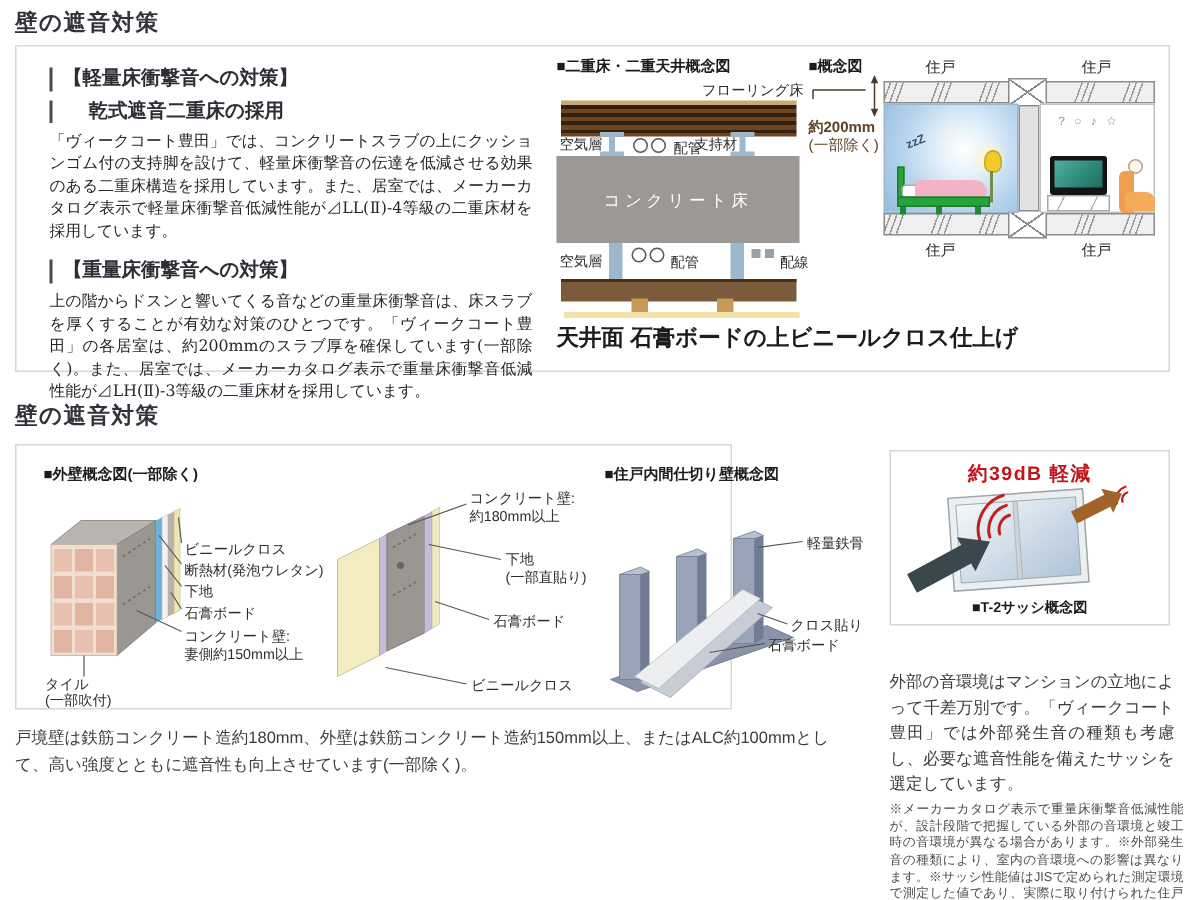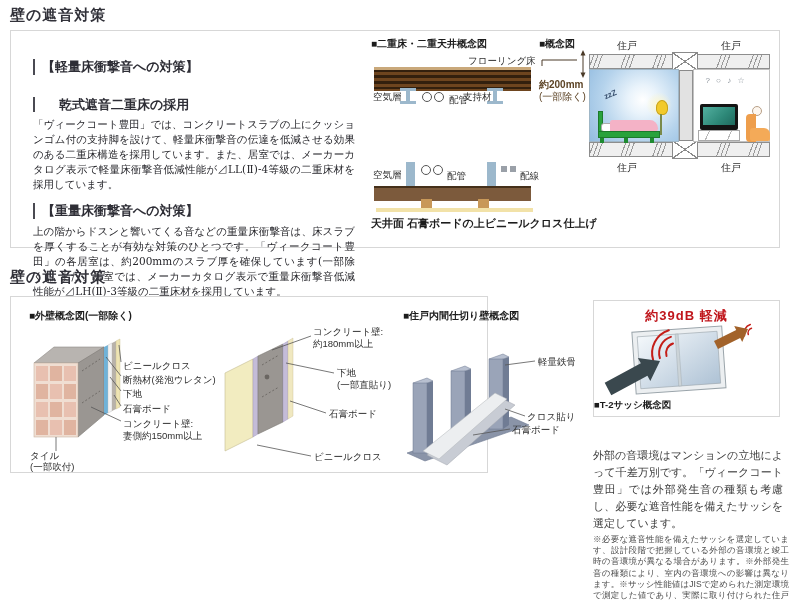--- a/index.html
+++ b/index.html
@@ -43,22 +43,22 @@
 </head>
 <body>
 
 <div class="page">
 
   <div class="abs serif sec-title" style="left:10px;top:6px;">壁の遮音対策</div>
 
   <div class="panel" style="left:10px;top:30px;width:770px;height:218px;">
 
     <div class="abs serif" style="left:22px;top:8px;width:322px;">
-      <div class="bar-head serif" style="margin-top:20px;">【軽量床衝撃音への対策】</div>
-      <div class="bar-head serif" style="margin-top:22px;padding-left:24px;">乾式遮音二重床の採用</div>
+      <div class="bar-head serif" style="margin-top:6px;">【軽量床衝撃音への対策】</div>
+      <div class="bar-head serif" style="margin-top:6px;padding-left:24px;">乾式遮音二重床の採用</div>
       <p class="body-p serif" style="margin-top:5px;">「ヴィークコート豊田」では、コンクリートスラブの上にクッションゴム付の支持脚を設けて、軽量床衝撃音の伝達を低減させる効果のある二重床構造を採用しています。また、居室では、メーカーカタログ表示で軽量床衝撃音低減性能が⊿LL(Ⅱ)-4等級の二重床材を採用しています。</p>
       <div class="bar-head serif" style="margin-top:11px;">【重量床衝撃音への対策】</div>
       <p class="body-p serif" style="margin-top:5px;">上の階からドスンと響いてくる音などの重量床衝撃音は、床スラブを厚くすることが有効な対策のひとつです。「ヴィークコート豊田」の各居室は、約200mmのスラブ厚を確保しています(一部除く)。また、居室では、メーカーカタログ表示で重量床衝撃音低減性能が⊿LH(Ⅱ)-3等級の二重床材を採用しています。</p>
     </div>
 
     <div class="abs" style="left:348px;top:3px;width:228px;height:212px;">
       <div class="abs cap" style="left:12px;top:3px;">■二重床・二重天井概念図</div>
       <div class="lbl" style="left:109px;top:22px;">フローリング床</div>
       <div class="abs flooring" style="left:15px;top:33px;width:157px;height:21px;"></div>
 
@@ -71,36 +71,39 @@
       <div class="ibeam" style="left:128px;top:54px;">
           <i style="left:0;top:0;width:16px;height:3px;"></i>
           <i style="left:6px;top:2px;width:4px;height:12px;"></i>
           <i style="left:0;bottom:0;width:16px;height:3px;"></i>
         </div>
       <div class="pipe" style="left:63px;top:58px;"></div>
       <div class="pipe" style="left:75px;top:58px;"></div>
       <div class="lbl" style="left:90px;top:61px;">配管</div>
       <div class="lbl" style="left:104px;top:58px;">支持材</div>
 
+      <div class="abs concrete" style="left:12px;top:70px;width:162px;height:58px;">
+        <span>コンクリート床</span>
+      </div>
 
       <div class="hanger" style="left:47px;top:128px;width:9px;height:29px;"></div>
       <div class="hanger" style="left:128px;top:128px;width:9px;height:29px;"></div>
       <div class="lbl" style="left:14px;top:136px;">空気層</div>
       <div class="pipe" style="left:62px;top:131px;"></div>
       <div class="pipe" style="left:74px;top:131px;"></div>
       <div class="lbl" style="left:88px;top:137px;">配管</div>
       <div class="wire" style="left:142px;top:132px;"></div>
       <div class="wire" style="left:151px;top:132px;"></div>
       <div class="lbl" style="left:161px;top:137px;">配線</div>
 
       <div class="ceilboard" style="left:15px;top:152px;width:157px;height:13px;"></div>
       <div class="woodblock" style="left:62px;top:165px;width:11px;height:9px;"></div>
       <div class="woodblock" style="left:119px;top:165px;width:11px;height:9px;"></div>
       <div class="creamstrip" style="left:17px;top:174px;width:157px;height:4px;"></div>
-      <div class="abs cap" style="left:12px;top:182px;font-size:11px;">天井面 石膏ボードの上ビニールクロス仕上げ</div>
+      <div class="abs cap" style="left:12px;top:182px;font-size:15px;">天井面 石膏ボードの上ビニールクロス仕上げ</div>
     </div>
 
     <div class="abs" style="left:528px;top:3px;width:242px;height:212px;">
       <div class="abs cap" style="left:0;top:3px;">■概念図</div>
 
       <svg class="abs" style="left:2px;top:15px;" width="46" height="30" viewBox="0 0 46 30">
         <path d="M1,17 V11 M1,11 H36" stroke="#4a3a28" stroke-width="1" fill="none"></path>
         <line x1="42" y1="5" x2="42" y2="25" stroke="#4a3a28" stroke-width="1"></line>
         <polygon points="42,1 39.5,6.5 44.5,6.5" fill="#4a3a28"></polygon>
         <polygon points="42,29 39.5,23.5 44.5,23.5" fill="#4a3a28"></polygon>
@@ -235,20 +238,21 @@
       <polygon points="24,126 96,68 108,74 40,134" fill="#eceef0" stroke="#b0b4b8" stroke-width="0.5"></polygon>
       <line x1="106" y1="40" x2="136" y2="36" stroke="#555" stroke-width="0.8"></line>
       <line x1="106" y1="84" x2="126" y2="91" stroke="#555" stroke-width="0.8"></line>
       <line x1="74" y1="110" x2="111" y2="104" stroke="#555" stroke-width="0.8"></line>
       <text x="139" y="40">軽量鉄骨</text>
       <text x="128" y="95">クロス貼り</text>
       <text x="113" y="108">石膏ボード</text>
     </svg>
   </div>
 
+  <div class="abs" style="left:10px;top:484px;width:565px;font-size:11px;line-height:1.6;color:#3c3c3c;">戸境壁は鉄筋コンクリート造約180mm、外壁は鉄筋コンクリート造約150mm以上、またはALC約100mmとして、高い強度とともに遮音性も向上させています(一部除く)。</div>
 
   <div class="panel" style="left:593px;top:300px;width:187px;height:117px;">
     <div class="abs badge-red" style="left:0;top:6px;width:100%;">約39dB 軽減</div>
     <svg class="abs" style="left:10px;top:22px;" width="166" height="76" viewBox="0 0 166 76">
       <defs>
         <linearGradient id="gg" x1="0" y1="0" x2="1" y2="1">
           <stop offset="0" stop-color="#f4f8fb"></stop>
             <stop offset="1" stop-color="#aec2d5"></stop>
         </linearGradient>
       </defs>
@@ -258,21 +262,21 @@
         <rect x="73" y="11" width="3" height="52" fill="#ccd4d8" stroke="#9aa4aa" stroke-width="0.4"></rect>
       </g>
       <path d="M69,20.5 A10,10 0 0 0 62.5,33" fill="none" stroke="#c41e18" stroke-width="2" stroke-linecap="round"></path>
       <path d="M66.9,13.9 A17,17 0 0 0 55.9,35.1" fill="none" stroke="#c41e18" stroke-width="2" stroke-linecap="round"></path>
       <path d="M64.8,7.2 A24,24 0 0 0 49.2,37.2" fill="none" stroke="#c41e18" stroke-width="2" stroke-linecap="round"></path>
       <polygon points="0.7,59.8 36.8,40.3 33.9,35.1 56,38 46.3,57.9 43.4,52.7 7.3,72.2" fill="#3a484e"></polygon>
       <path d="M147.5,5.3 A5,5 0 0 0 144.3,11.5" fill="none" stroke="#c41e18" stroke-width="1.5" stroke-linecap="round"></path>
       <path d="M146.3,1.5 A9,9 0 0 0 140.5,12.7" fill="none" stroke="#c41e18" stroke-width="1.5" stroke-linecap="round"></path>
       <polygon points="110,18 132.2,6.9 130.2,2.9 144,6 138.2,18.9 136.2,14.9 114,26" fill="#a2622a"></polygon>
     </svg>
-    <div class="abs cap" style="left:0;bottom:4px;width:100%;font-size:9.5px;">■T-2サッシ概念図</div>
+    <div class="abs cap" style="left:0;bottom:4px;width:100%;text-align:center;font-size:9.5px;">■T-2サッシ概念図</div>
   </div>
 
   <div class="abs" style="left:593px;top:447px;width:190px;font-size:11px;line-height:1.55;color:#3c3c3c;text-align:justify;">外部の音環境はマンションの立地によって千差万別です。「ヴィークコート豊田」では外部発生音の種類も考慮し、必要な遮音性能を備えたサッシを選定しています。</div>
   <div class="abs fine" style="left:593px;top:534px;width:196px;">
-    <span>※必要な遮音性能を備えたサッシを選定しています、設計段階で把握している外部の音環境と竣工時の音環境が異なる場合があります。</span><span>※外部発生音の種類により、室内の音環境への影響は異なります。</span><span>※サッシ性能値はJISで定められた測定環境で測定した値であり、実際に取り付けられた住戸では、その性能値と異なる場合があります。</span>
+    <span>※メーカーカタログ表示で重量床衝撃音低減性能が、設計段階で把握している外部の音環境と竣工時の音環境が異なる場合があります。</span><span>※外部発生音の種類により、室内の音環境への影響は異なります。</span><span>※サッシ性能値はJISで定められた測定環境で測定した値であり、実際に取り付けられた住戸では、その性能値と異なる場合があります。</span>
   </div>
 
 </div>
 
 </body></html>

